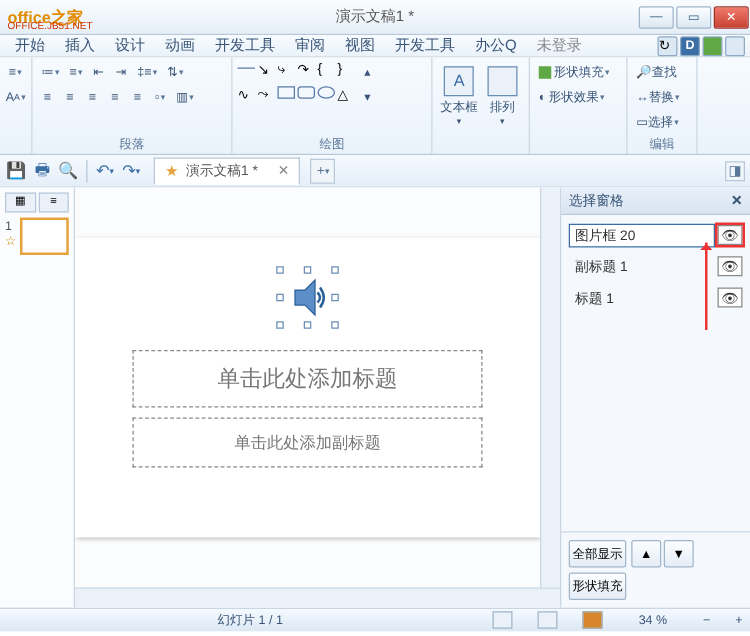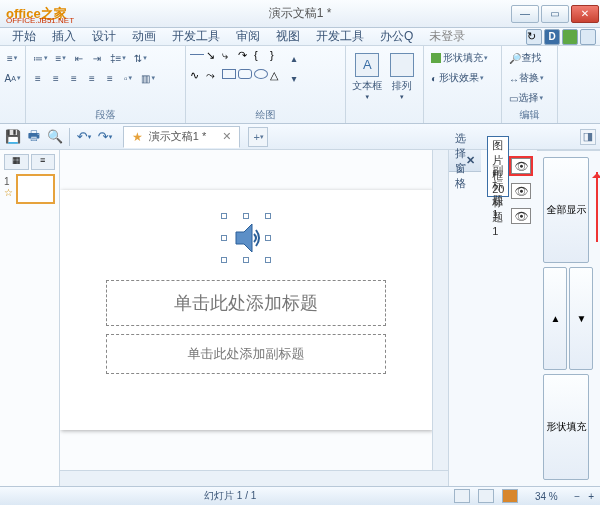--- a/index.html
+++ b/index.html
@@ -48,40 +48,40 @@
 .slide .icon-audio .h{position:absolute;width:6px;height:6px;background:#fff;border:1px solid #6a8db3}
 .slide .icon-audio .h.tl{top:-3px;left:-3px}.slide .icon-audio .h.tr{top:-3px;right:-3px}
 .slide .icon-audio .h.bl{bottom:-3px;left:-3px}.slide .icon-audio .h.br{bottom:-3px;right:-3px}
 .slide .icon-audio .h.tc{top:-3px;left:19px}.slide .icon-audio .h.bc{bottom:-3px;left:19px}
 .slide .icon-audio .h.ml{top:19px;left:-3px}.slide .icon-audio .h.mr{top:19px;right:-3px}
 .slide .ph{width:280px;border:1px dashed #888;padding:10px;text-align:center;color:#777;margin:4px 0}
 .slide .ph.title{font-size:18px}
 .slide .ph.sub{font-size:13px}
 .scrollv{width:16px;background:#eaf1f8;border-left:1px solid #cad7e3}
 .scrollh{height:16px;background:#eaf1f8;border-top:1px solid #cad7e3}
-.selpane{width:155px;border-left:1px solid #cad7e3;background:#f5f9fd;display:flex;flex-direction:row}
+.selpane{width:155px;border-left:1px solid #cad7e3;background:#f5f9fd;display:flex;flex-direction:column}
 .selpane .sphead{height:22px;background:linear-gradient(#e8f0f9,#d8e4f1);display:flex;align-items:center;padding:0 6px;font-size:11px;color:#3a5577;border-bottom:1px solid #b8c8d8}
 .selpane .sphead .x{margin-left:auto;font-weight:bold;cursor:pointer}
 .selpane .splabel{padding:6px 8px 2px;font-size:11px;color:#333}
 .selpane .splist{flex:1;padding:2px 6px;position:relative}
 .selpane .sprow{display:flex;align-items:center;height:22px;margin:3px 0;font-size:11px;color:#333}
 .selpane .sprow.sel .name{border:1px solid #3a6ea5;background:#fff;padding:1px 4px;flex:1}
 .selpane .sprow .name{flex:1;padding:2px 5px}
 .selpane .sprow .eye{width:20px;height:16px;border:1px solid #888;background:#fff;display:flex;align-items:center;justify-content:center;margin-left:2px}
 .selpane .sprow.sel .eye{outline:2px solid #e33}
 .selpane .callout{position:absolute;color:#e33;font-size:12px;top:90px;left:20px}
 .selpane .arrow-line{position:absolute;top:22px;left:115px;width:2px;height:70px;background:#e33}
 .selpane .arrow-head{position:absolute;top:18px;left:111px;width:0;height:0;border:5px solid transparent;border-bottom-color:#e33}
 .selpane .spbtns{padding:6px;border-top:1px solid #cad7e3;display:flex;flex-wrap:wrap;gap:4px}
 .selpane .spbtns button{font-size:10px;padding:3px 2px;background:linear-gradient(#fcfeff,#e5edf7);border:1px solid #9fb5c9;border-radius:2px;cursor:pointer}
 .selpane .spbtns .order{display:flex;gap:2px}
 .selpane .spbtns .order button{width:24px}
 .statusbar{height:19px;background:linear-gradient(#f5faff,#dce8f4);display:flex;align-items:center;padding:0 6px;font-size:10px;color:#3a5577;border-top:1px solid #b8c8d8}
 .statusbar .center{margin:0 auto}
-.statusbar .right{display:flex;align-items:center;gap:8px}
+.statusbar .right{display:flex;align-items:center;gap:20px}
 .statusbar .vbtn{width:16px;height:14px;border:1px solid #9fb5c9;background:#eaf1f8}
 .statusbar .zoom{width:40px;text-align:center}
 .paneR{margin-left:auto;width:16px;height:16px;display:flex;align-items:center;justify-content:center;border:1px solid #b8c8d8;background:#f0f5fa;color:#5a7799}
 </style>
 </head>
 <body>
 
 <div class="titlebar">
   <span class="logo">office之家</span>
   <span class="logo-sub">OFFICE.JB51.NET</span>

